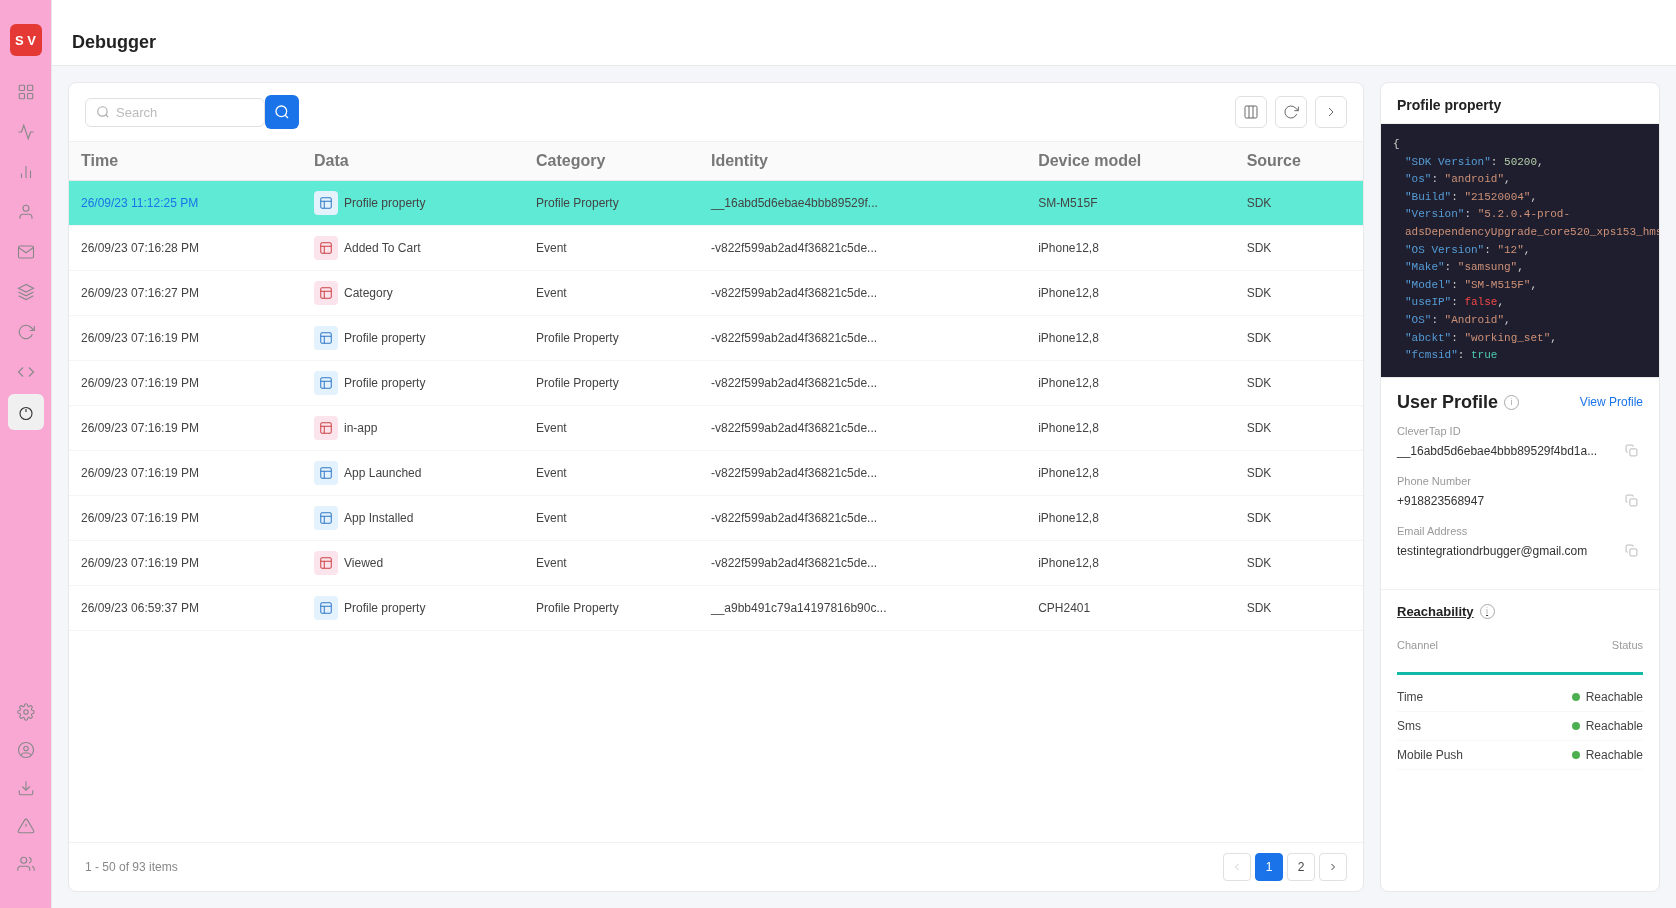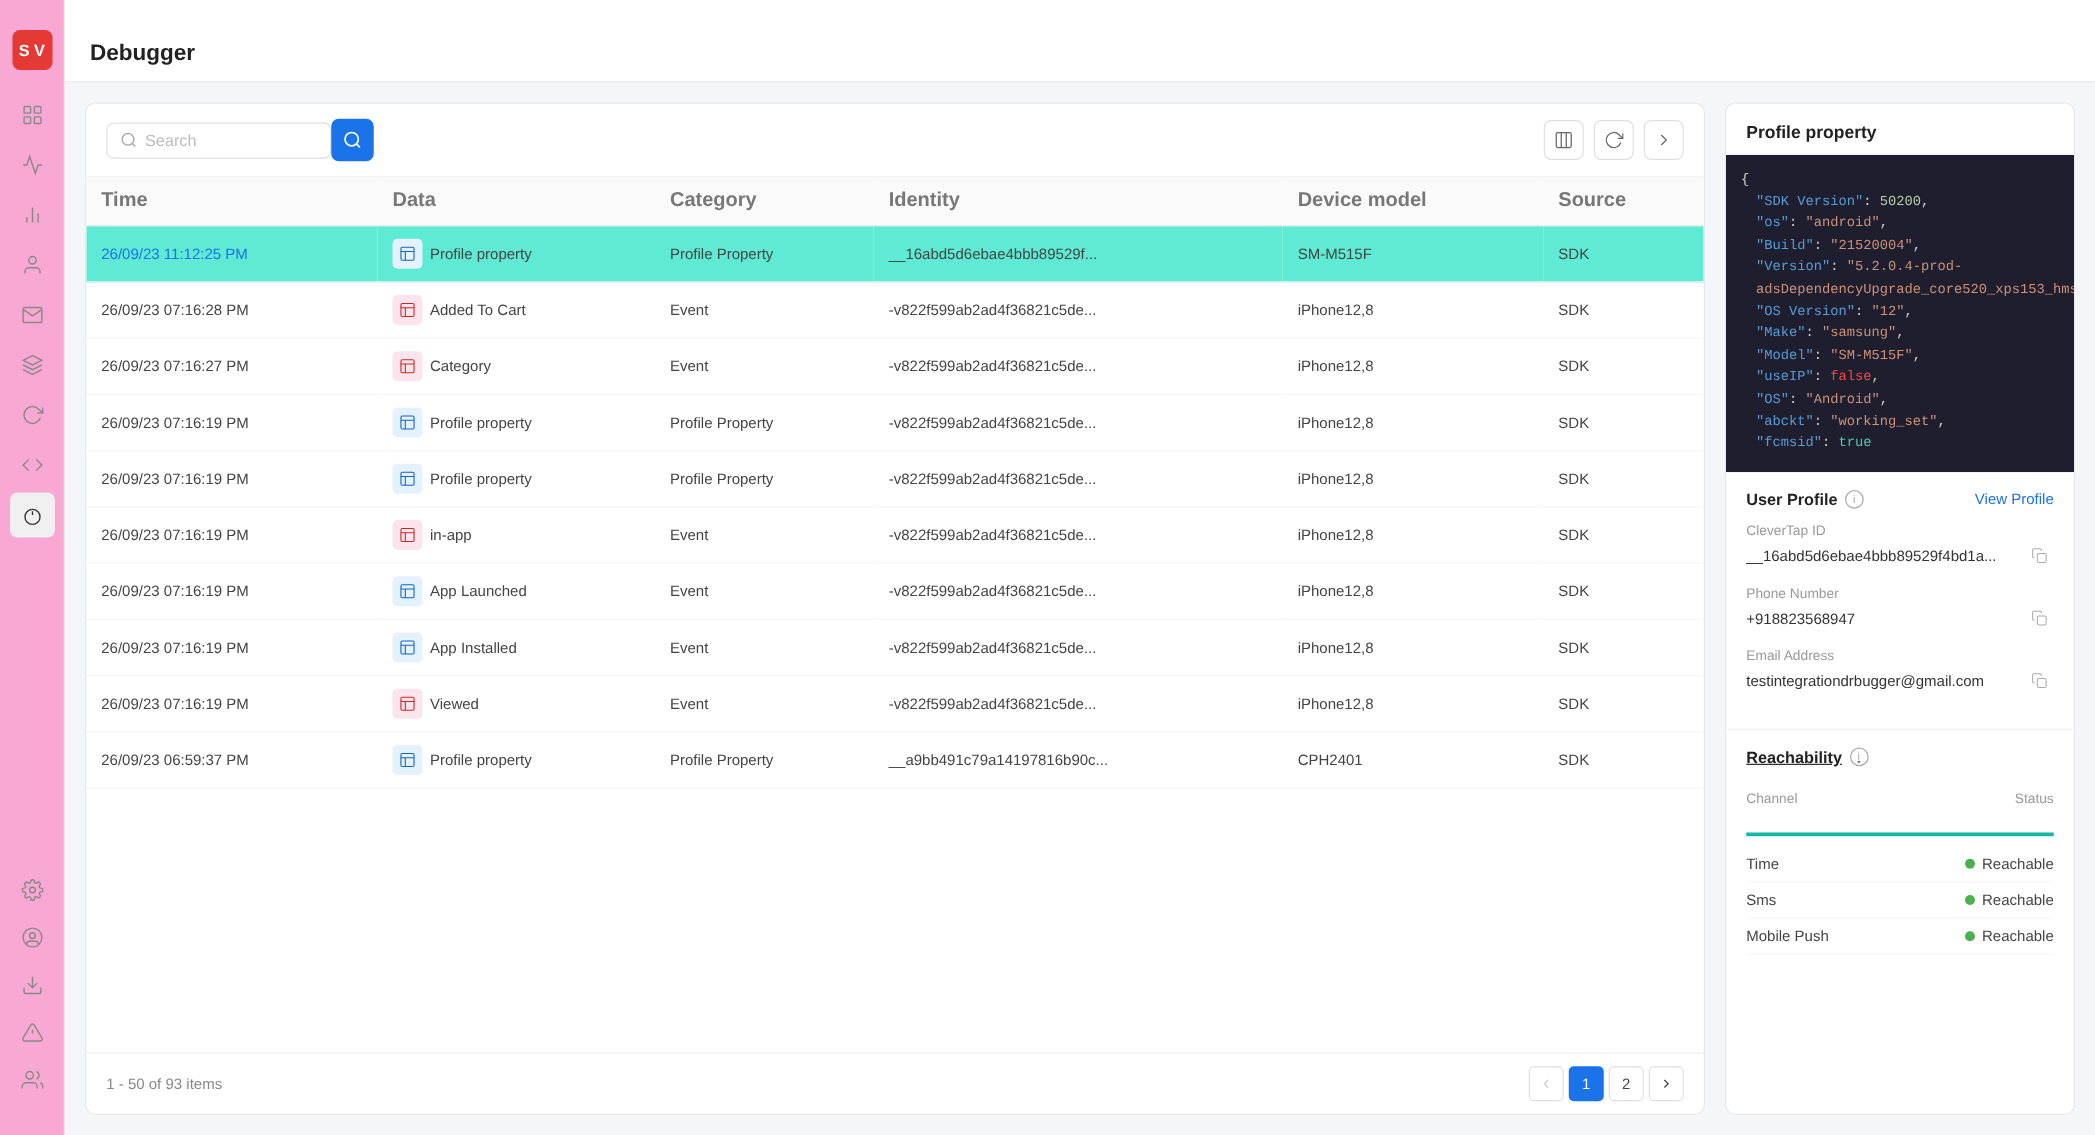--- a/index.html
+++ b/index.html
@@ -239,21 +239,21 @@
       align-items: center;
       justify-content: space-between;
       margin-bottom: 12px;
     }
     .user-profile-title-row {
       display: flex;
       align-items: center;
       gap: 6px;
     }
     .user-profile-label {
-      font-size: 13px;
+      font-size: 18px;
       font-weight: 600;
       color: #222;
     }
     .info-icon {
       width: 15px; height: 15px;
       border-radius: 50%;
       border: 1.5px solid #aaa;
       display: flex; align-items: center; justify-content: center;
       font-size: 9px;
       color: #aaa;

